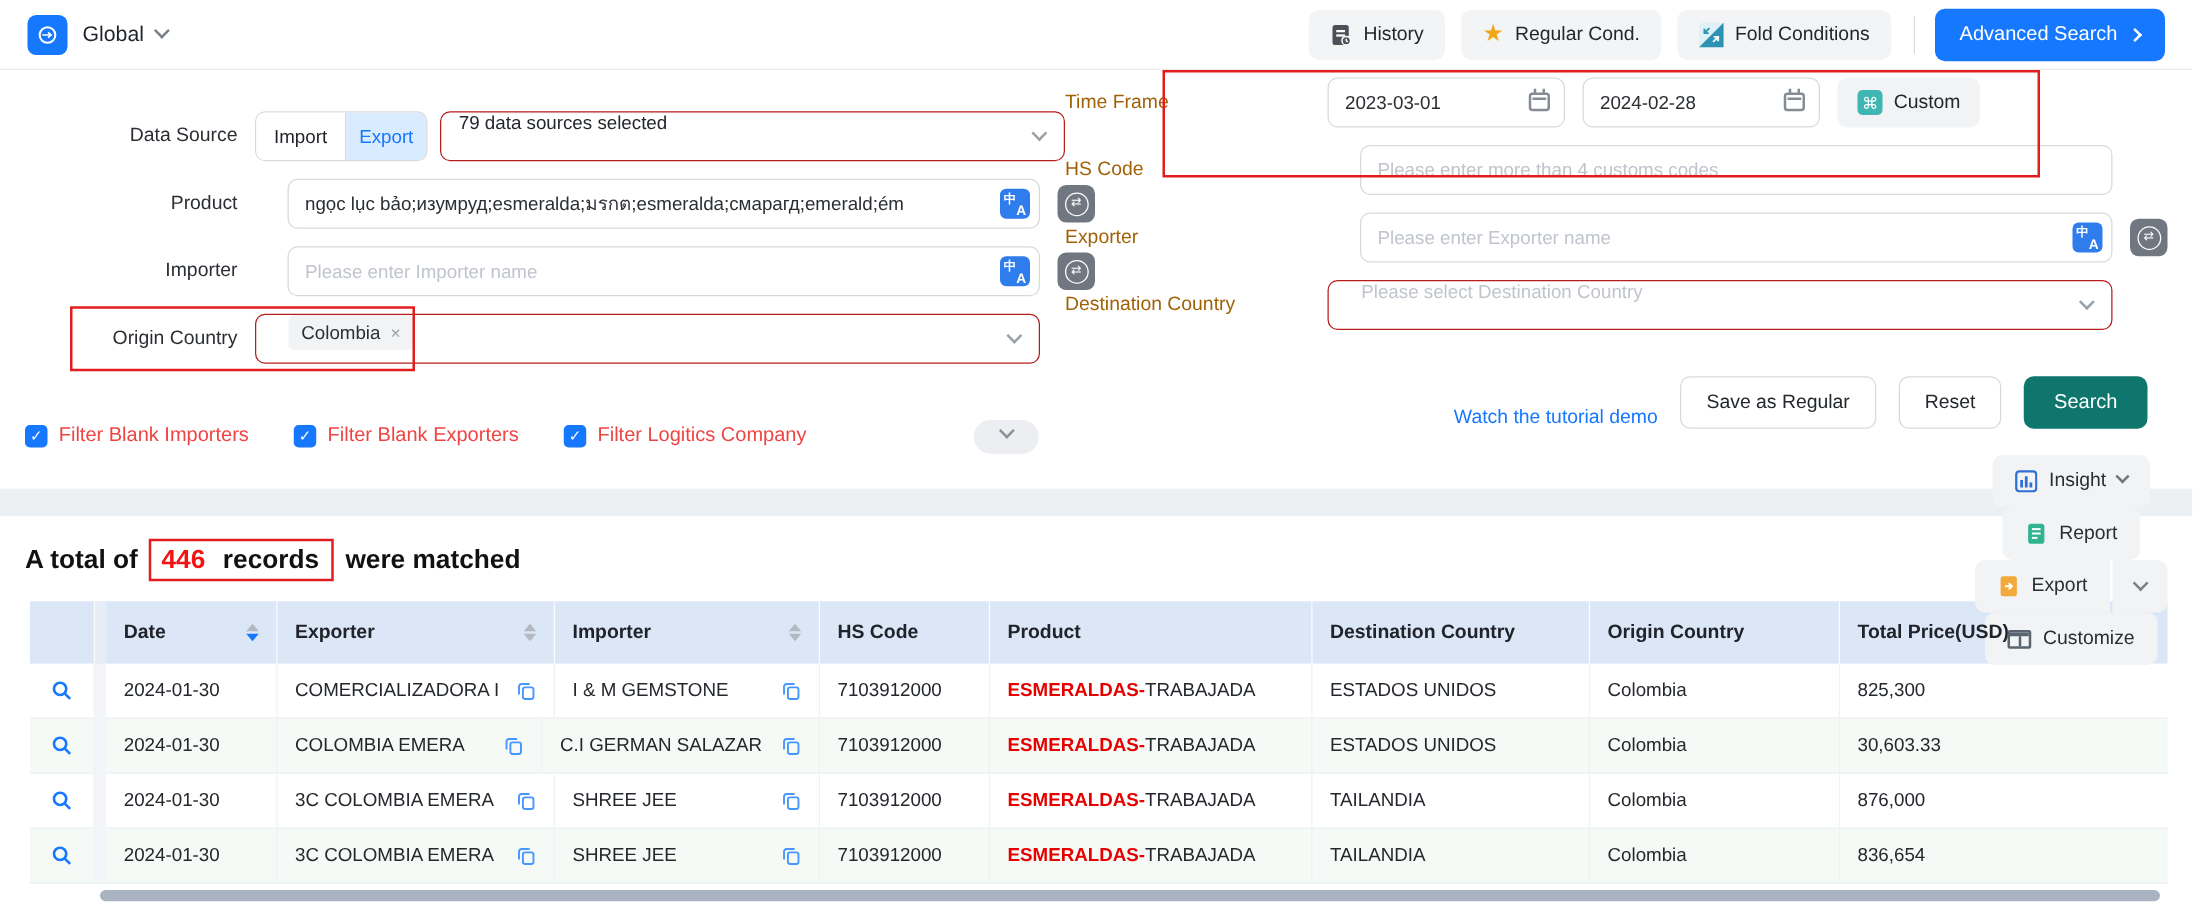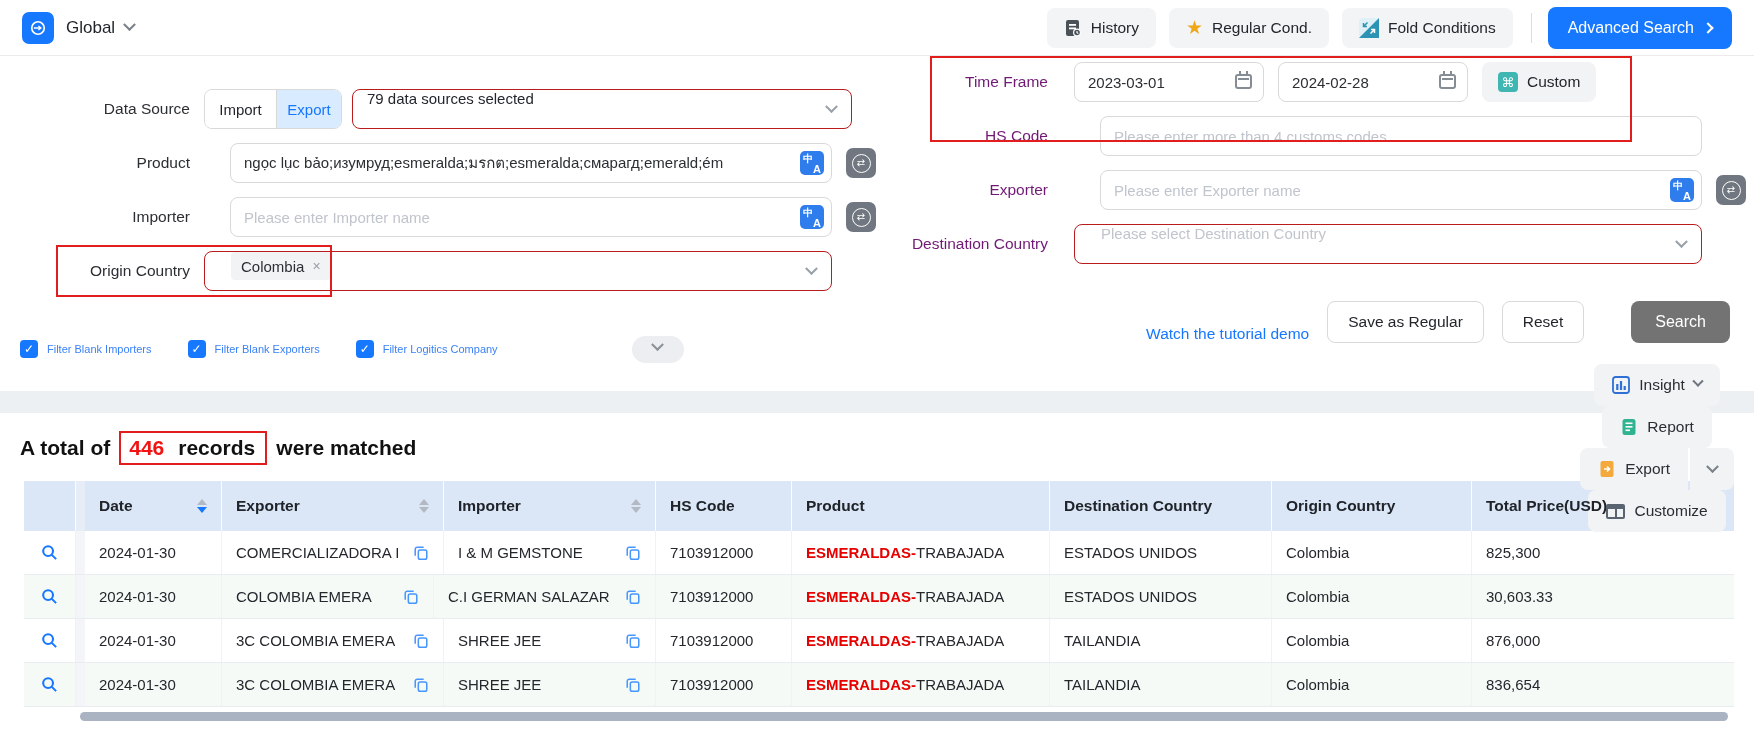--- a/index.html
+++ b/index.html
@@ -22,21 +22,21 @@
   .adv-btn { height:42px; display:flex; align-items:center; gap:10px; padding:0 20px; background:#1677ff; color:#fff; border-radius:8px; font-size:16px; cursor:pointer; }
   .chev-right-white { width:8px; height:8px; border-right:2px solid #fff; border-bottom:2px solid #fff; transform:rotate(-45deg); display:inline-block; }
 
   
   .form-panel { position:relative; padding:6px 20px 24px 20px; }
   .form-grid { display:flex; }
   .col-left { width:832px; flex:none; padding-top:27px; }
   .col-right { flex:1; }
   .frow { display:flex; align-items:center; height:40px; margin-bottom:14px; }
   .flabel { width:170px; text-align:right; margin-right:14px; font-size:15.5px; color:#2b2f33; flex:none; }
-  .rlabel { width:196px; text-align:right; margin-right:26px; font-size:15.5px; color:#701a75; flex:none; }
+  .rlabel { width:196px; text-align:left; margin-right:14px; font-size:15.5px; color:#a16207; flex:none; }
   .optional-text { height:27px; display:flex; align-items:center; justify-content:center; padding-left:160px; color:#e01e1e; font-size:15.5px; }
 
   .seg { display:flex; border:1px solid #d9d9d9; border-radius:8px; overflow:hidden; height:40px; flex:none; }
   .seg-import { width:72px; display:flex; align-items:center; justify-content:center; background:#fff; color:#1f2329; border-right:1px solid #d9d9d9; cursor:pointer; }
   .seg-export { width:64px; display:flex; align-items:center; justify-content:center; background:#d9ecff; color:#1677ff; cursor:pointer; }
 
   .sel { position:relative; height:40px; border:1px solid #b91c1c; border-radius:8px; background:#fff; display:flex; align-items:flex-start; padding:0 34px 0 14px; cursor:pointer; }
   .sel .chev { position:absolute; right:15px; top:15px; border-color:#98a0a8; }
   .sel-sources { flex:1; margin-left:10px; }
   .placeholder { color:#c0c4cc; white-space:nowrap; overflow:hidden; }
@@ -58,27 +58,27 @@
   .cal::after { content:""; position:absolute; top:-5px; left:2px; width:2px; height:4px; background:#868c94; box-shadow:7px 0 0 #868c94; }
   .custom-btn { height:40px; display:flex; align-items:center; gap:9px; padding:0 16px; background:#f1f3f5; border-radius:8px; cursor:pointer; font-size:15.5px; }
   .cmd-ic { width:20px; height:20px; background:#3fb6b2; color:#fff; border-radius:4px; display:flex; align-items:center; justify-content:center; font-size:13px; }
 
   .tag { height:28px; background:#f2f3f5; border-radius:4px; display:flex; align-items:center; gap:8px; padding:0 10px; font-size:15px; color:#2b2f33; }
   .tag-x { color:#9aa0a8; font-size:14px; cursor:pointer; }
 
   .row-checks { margin-top:40px; display:flex; align-items:center; height:36px; margin-bottom:0; }
   .check-item { display:flex; align-items:center; gap:9px; margin-right:36px; }
   .cbox { width:18px; height:18px; background:#1677ff; border-radius:4px; color:#fff; font-size:12px; display:flex; align-items:center; justify-content:center; cursor:pointer; }
-  .check-label { font-size:11px; color:#3b82f6; }
+  .check-label { font-size:16px; color:#ef4444; }
   .collapse-pill { width:52px; height:27px; border-radius:14px; background:#eceef1; display:flex; align-items:center; justify-content:center; margin-left:98px; cursor:pointer; }
   .collapse-pill .chev { border-color:#8b9199; margin-top:-3px; }
   .acts { margin-left:auto; display:flex; align-items:flex-end; gap:18px; padding-right:16px; }
   .tutorial-link { color:#1677ff; font-size:15.5px; cursor:pointer; }
   .btn-plain { height:42px; padding:0 20px; background:#fff; border:1px solid #d9d9d9; border-radius:8px; display:flex; align-items:center; font-size:15.5px; cursor:pointer; }
-  .btn-primary { height:42px; padding:0 24px; background:#737373; color:#fff; border-radius:8px; display:flex; align-items:center; font-size:16px; cursor:pointer;margin-left:29px; }
+  .btn-primary { height:42px; padding:0 24px; background:#0f766e; color:#fff; border-radius:8px; display:flex; align-items:center; font-size:16px; cursor:pointer; }
 
   .red-box { position:absolute; border:2px solid #e11d1d; pointer-events:none; }
   .box-timeframe { left:930px; top:0px; width:702px; height:86px; }
   .box-origin { left:56px; top:189px; width:276px; height:52px; }
 
   
   .band { height:22px; background:#edf0f3; }
   .results-head { display:flex; align-items:center; padding:0 20px; height:46px; margin:12px 0 10px 0; }
   .total-text { font-size:21px; font-weight:bold; color:#111; display:flex; align-items:center; gap:9px; }
   .total-boxed { border:2px solid #e11d1d; padding:3px 10px 3px 8px; display:flex; align-items:center; gap:14px; }

